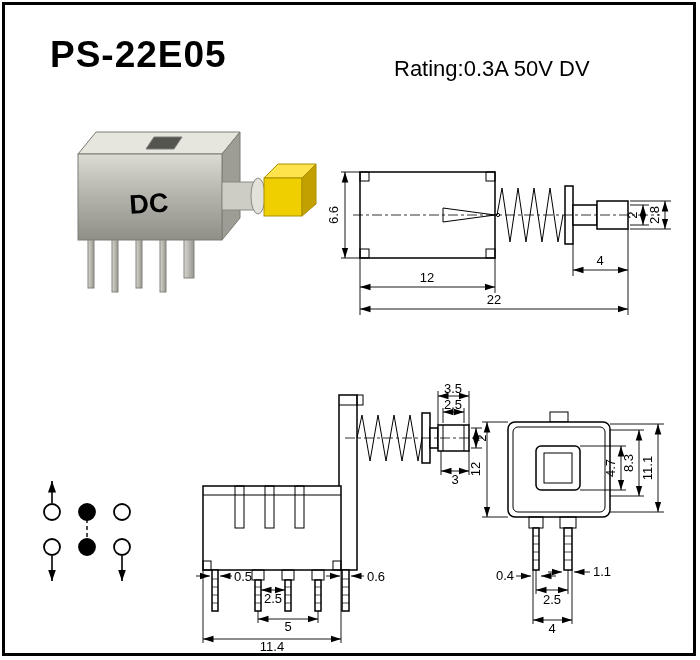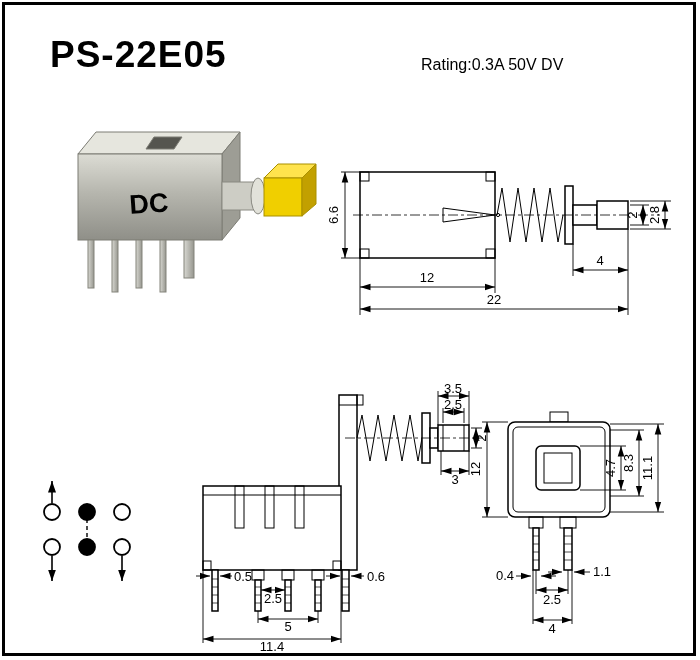--- a/index.html
+++ b/index.html
@@ -2,21 +2,21 @@
 <html><head>
 <meta charset="utf-8">
 <style>
   * { margin:0; padding:0; box-sizing:border-box; }
   html,body { background:#fff; }
   .page { position:relative; width:700px; height:660px; background:#fff; overflow:hidden;
           font-family:"Liberation Sans", sans-serif; color:#000; }
   .frame { position:absolute; left:2px; top:2px; width:694px; height:654px; border:3px solid #000; }
   .abs { position:absolute; }
   .title { left:50px; top:34px; font-size:37px; font-weight:800; letter-spacing:1px; }
-  .rating { left:421px; top:56px; font-size:16px; }
+  .rating { left:394px; top:56px; font-size:22px; }
   svg { position:absolute; overflow:visible; }
   svg text { font-family:"Liberation Sans", sans-serif; fill:#000; }
   .dim { font-size:13px; }
   .dims line { stroke:#000; stroke-width:0.9; }
   .outline { stroke:#000; stroke-width:1.5; fill:#fff; }
   .thin { stroke:#000; stroke-width:1; fill:none; }
 </style>
 </head>
 <body>
 

